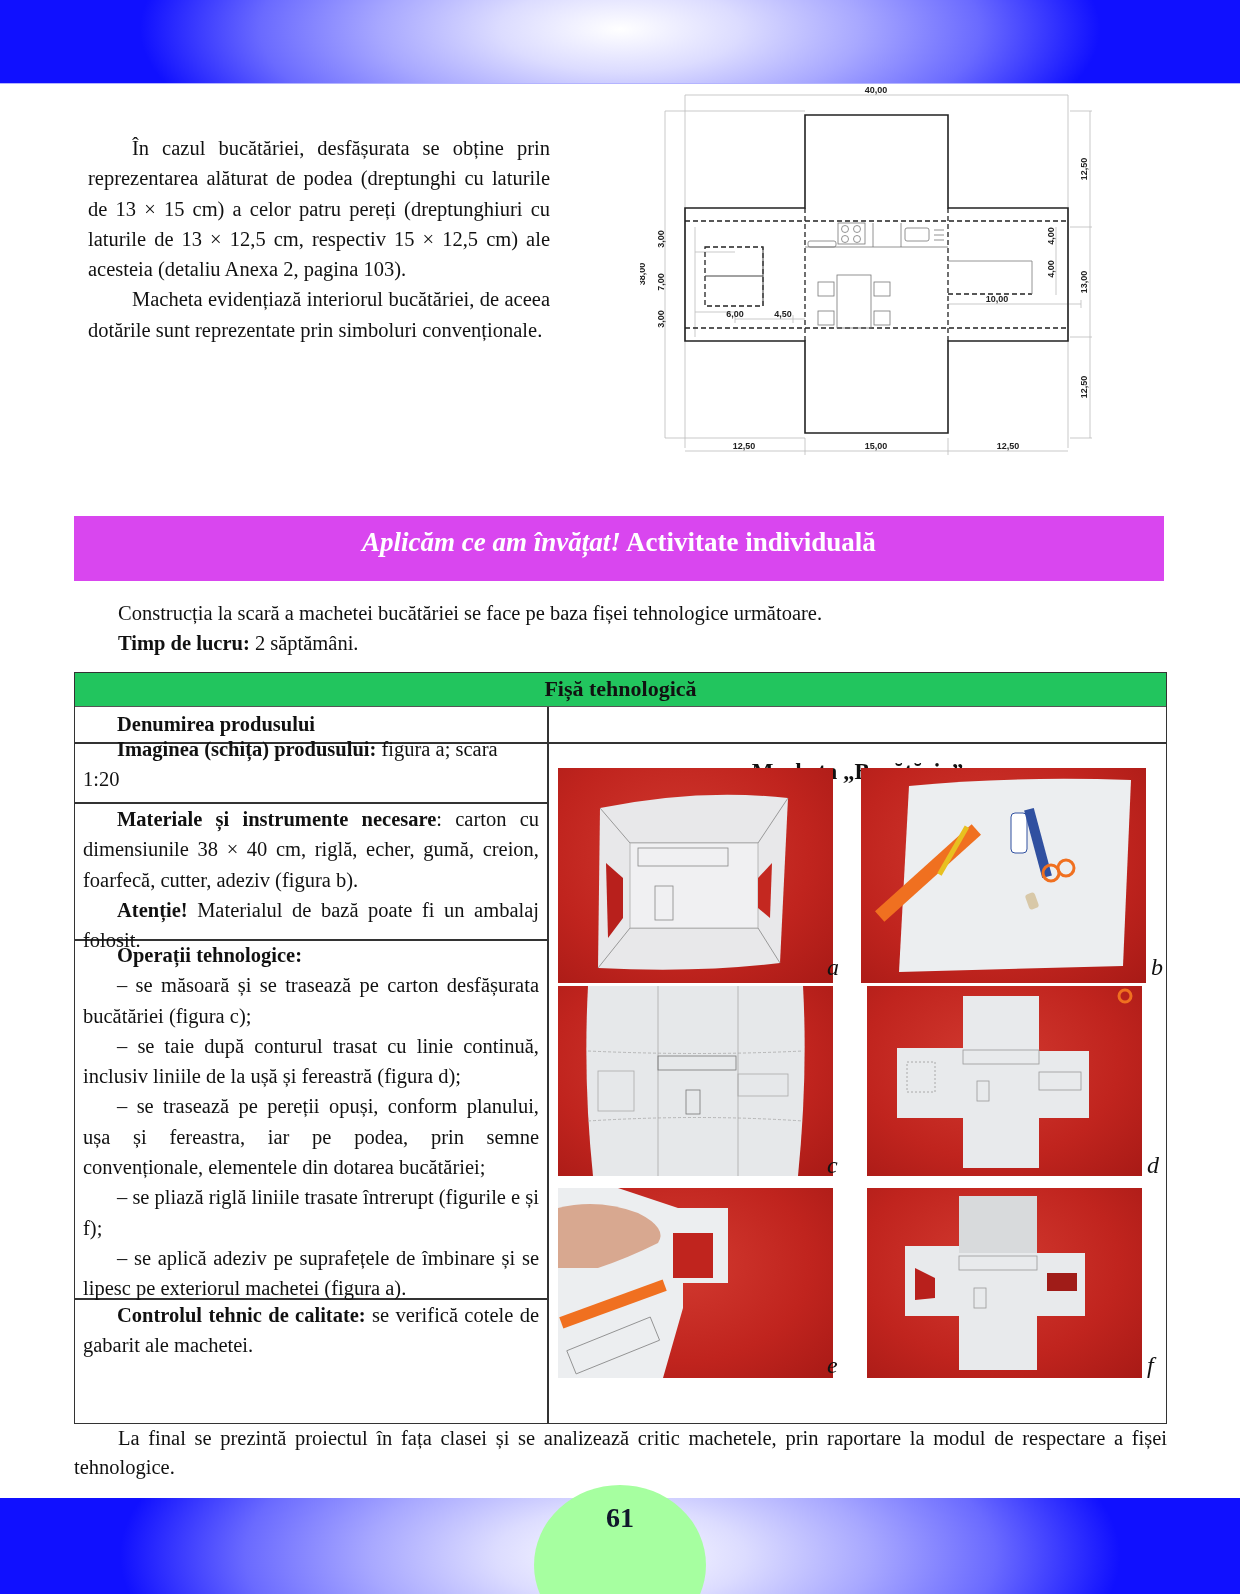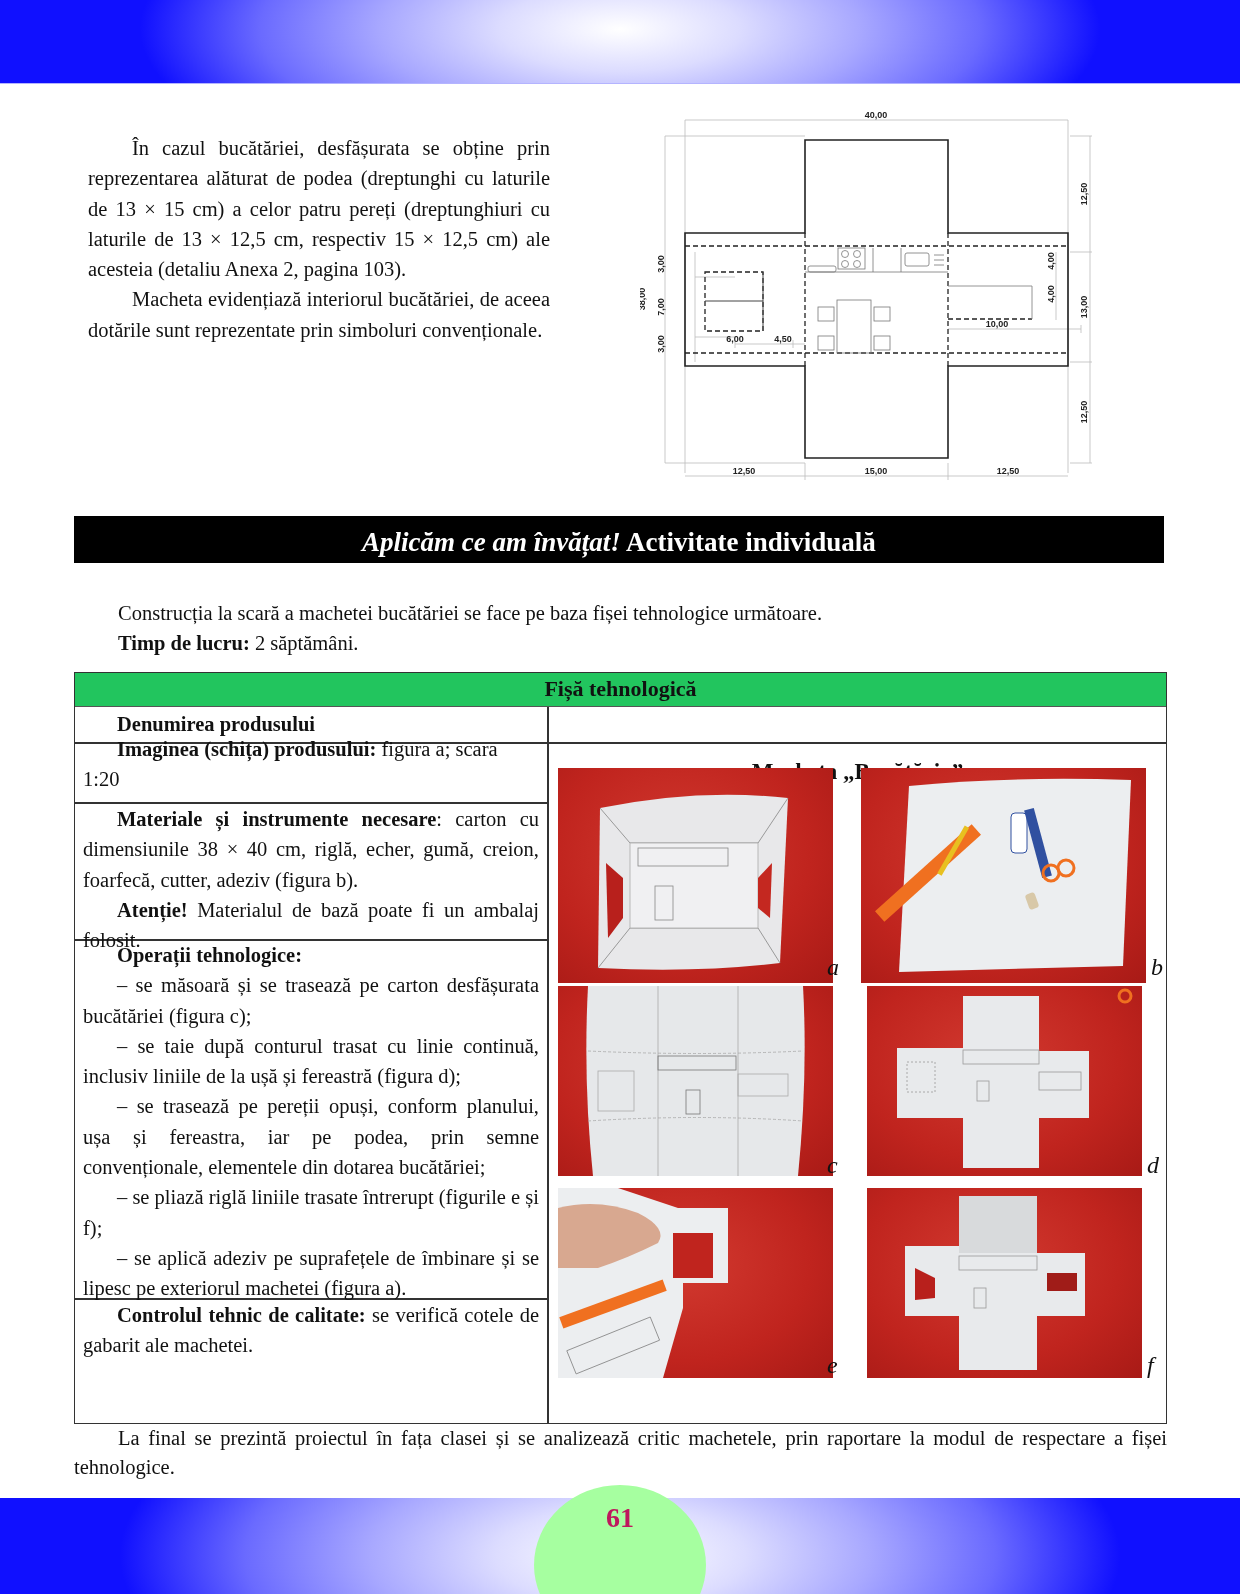--- a/index.html
+++ b/index.html
@@ -15,36 +15,36 @@
       position: absolute; left: 0; top: 1498px; width: 1240px; height: 96px;
       background: radial-gradient(ellipse 500px 200px at 50% 60%, #ffffff 0%, #dcdcff 25%, #a8a8ff 50%, #6a6aff 75%, #1010ff 100%);
       overflow: hidden;
     }
     .page-oval {
       position: absolute; left: 534px; top: 1485px; width: 172px; height: 160px;
       background: #a6ffa0; border-radius: 50%;
     }
     .page-number {
       position: absolute; left: 534px; top: 1502px; width: 172px; text-align: center;
-      font-weight: bold; font-size: 28px; color: #be185d;
+      font-weight: bold; font-size: 28px; color: #0f172a;
     }
 
     .intro {
       position: absolute; left: 88px; top: 133px; width: 462px;
       font-size: 20.5px; line-height: 30.3px; text-align: justify;
     }
     .intro p { text-indent: 44px; }
 
-    .plan { position: absolute; left: 640px; top: 108px; width: 470px; height: 380px; }
+    .plan { position: absolute; left: 640px; top: 83px; width: 470px; height: 380px; }
     .plan svg { width: 470px; height: 380px; }
     .dim { font-family: "Liberation Sans", "DejaVu Sans", sans-serif; font-size: 9px; font-weight: bold; fill: #222; }
 
     .section-banner {
-      position: absolute; left: 74px; top: 516px; width: 1090px; height: 47px;
-      background: #000000; color: #ffffff; text-align: center;
+      position: absolute; left: 74px; top: 516px; width: 1090px; height: 65px;
+      background: #d946ef; color: #ffffff; text-align: center;
       font-size: 27px; line-height: 52px; font-weight: bold;
     }
     .section-banner .it { font-style: italic; }
 
     .lead { position: absolute; left: 118px; top: 598px; font-size: 20.5px; line-height: 30px; }
 
     .sheet {
       position: absolute; left: 74px; top: 672px; width: 1093px; height: 752px;
       border: 1.5px solid #333;
     }

